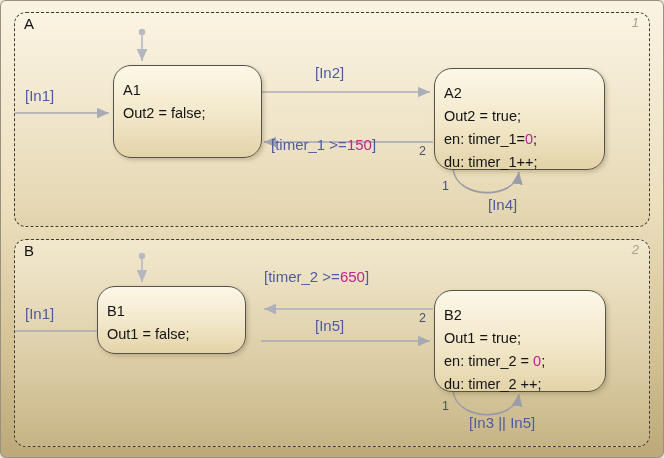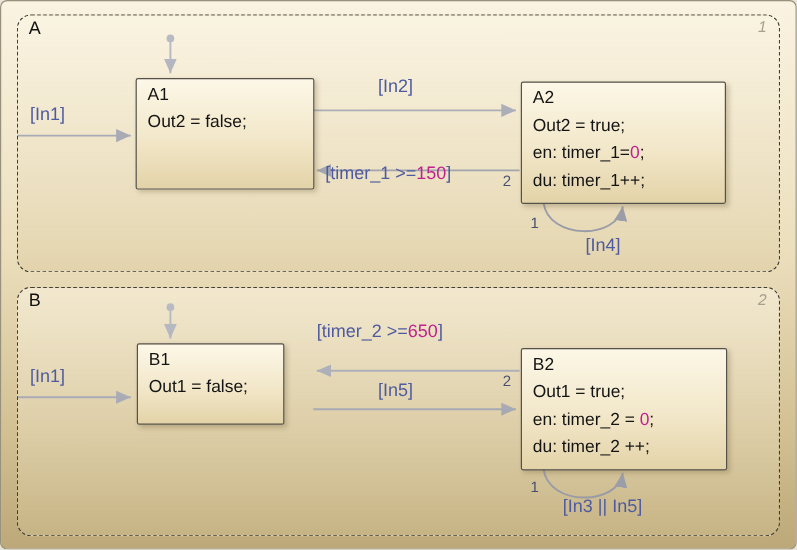--- a/index.html
+++ b/index.html
@@ -28,24 +28,24 @@
     font-size:15px;color:#111;
   }
   .superstate .s-order{
     position:absolute;right:10px;top:2px;
     font-size:13px;font-style:italic;color:#a7a190;
   }
   .substate{
     position:absolute;
     box-sizing:border-box;
     border:1.5px solid #54524a;
-    border-radius:2px;
+    border-radius:18px;
     background:linear-gradient(180deg,#fcf7e7 0%,#f2e7c9 55%,#e3d3a8 100%);
     box-shadow:2px 2px 4px rgba(105,88,50,.30);
-    padding:2px 9px;
+    padding:13px 9px;
     font-size:14.5px;
     line-height:23px;
     white-space:nowrap;
   }
   .t-label{
     position:absolute;
     font-size:15px;
     color:#4e5ba0;
     white-space:nowrap;
   }
@@ -97,21 +97,21 @@
       <div>Out2 = true;</div>
       <div><span>en: timer_1=</span><span class="lit">0</span><span>;</span></div>
       <div>du: timer_1++;</div>
     </div>
   </div>
 
   <div class="superstate" style="left:13px;top:238px;width:636px;height:208px;">
     <span class="s-title">B</span>
     <span class="s-order">2</span>
 
-    <div class="substate" style="left:99px;top:46px;width:123px;height:68px;">
+    <div class="substate" style="left:82px;top:46px;width:149px;height:68px;">
       <div>B1</div>
       <div>Out1 = false;</div>
     </div>
 
     <div class="substate" style="left:419px;top:50px;width:172px;height:102px;">
       <div>B2</div>
       <div>Out1 = true;</div>
       <div><span>en: timer_2 = </span><span class="lit">0</span><span>;</span></div>
       <div>du: timer_2 ++;</div>
     </div>

